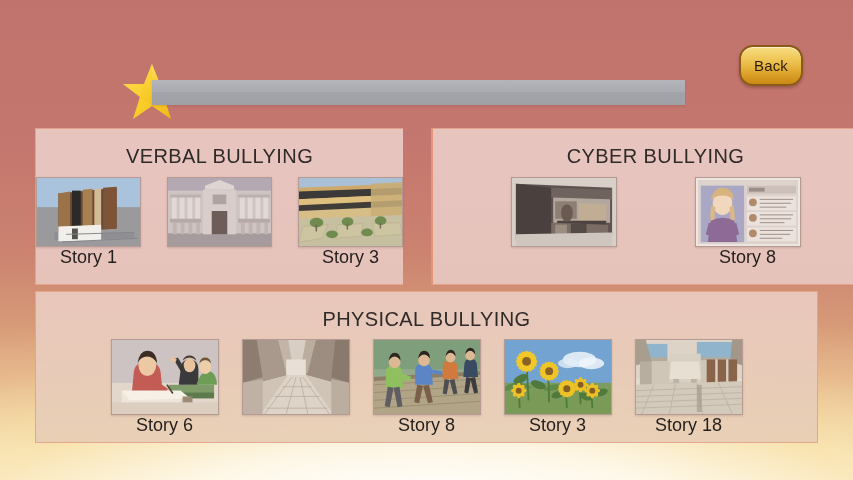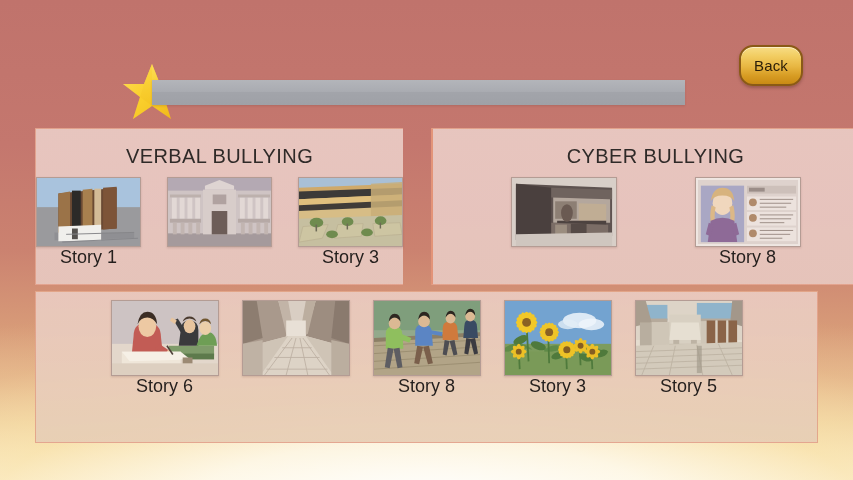--- a/index.html
+++ b/index.html
@@ -305,20 +305,21 @@
             </g>
           </svg>
         </div>
         <div class="story-label">Story 8</div>
       </div>
 
     </div>
   </div>
 
   <div class="panel warm" id="panel-physical">
+    <div class="panel-title">PHYSICAL BULLYING</div>
     <div class="stories">
 
       <div class="story">
         <div class="thumb">
           <svg viewBox="0 0 108 76" preserveAspectRatio="none">
             <rect width="108" height="76" fill="#e8ddd4"></rect>
             <rect width="108" height="46" fill="#cdc3c3"></rect>
             <rect y="44" width="108" height="32" fill="#e3d7cb"></rect>
             <rect x="58" y="46" width="46" height="10" fill="#7f9b6a"></rect>
             <rect x="58" y="54" width="46" height="6" fill="#5d7a4c"></rect>
@@ -558,19 +559,19 @@
               <line x1="0" y1="64" x2="108" y2="60"></line>
                 <line x1="0" y1="70" x2="108" y2="66"></line>
               <line x1="18" y1="46" x2="6" y2="76"></line>
                 <line x1="40" y1="46" x2="34" y2="76"></line>
               <line x1="62" y1="45" x2="68" y2="76"></line>
                 <line x1="84" y1="44" x2="98" y2="76"></line>
             </g>
             <rect x="62" y="46" width="5" height="28" fill="#9d9486" opacity=".6"></rect>
           </svg>
         </div>
-        <div class="story-label">Story 5</div>
+        <div class="story-label">Story 18</div>
       </div>
 
     </div>
   </div>
 
 </div>
 
 </body></html>

